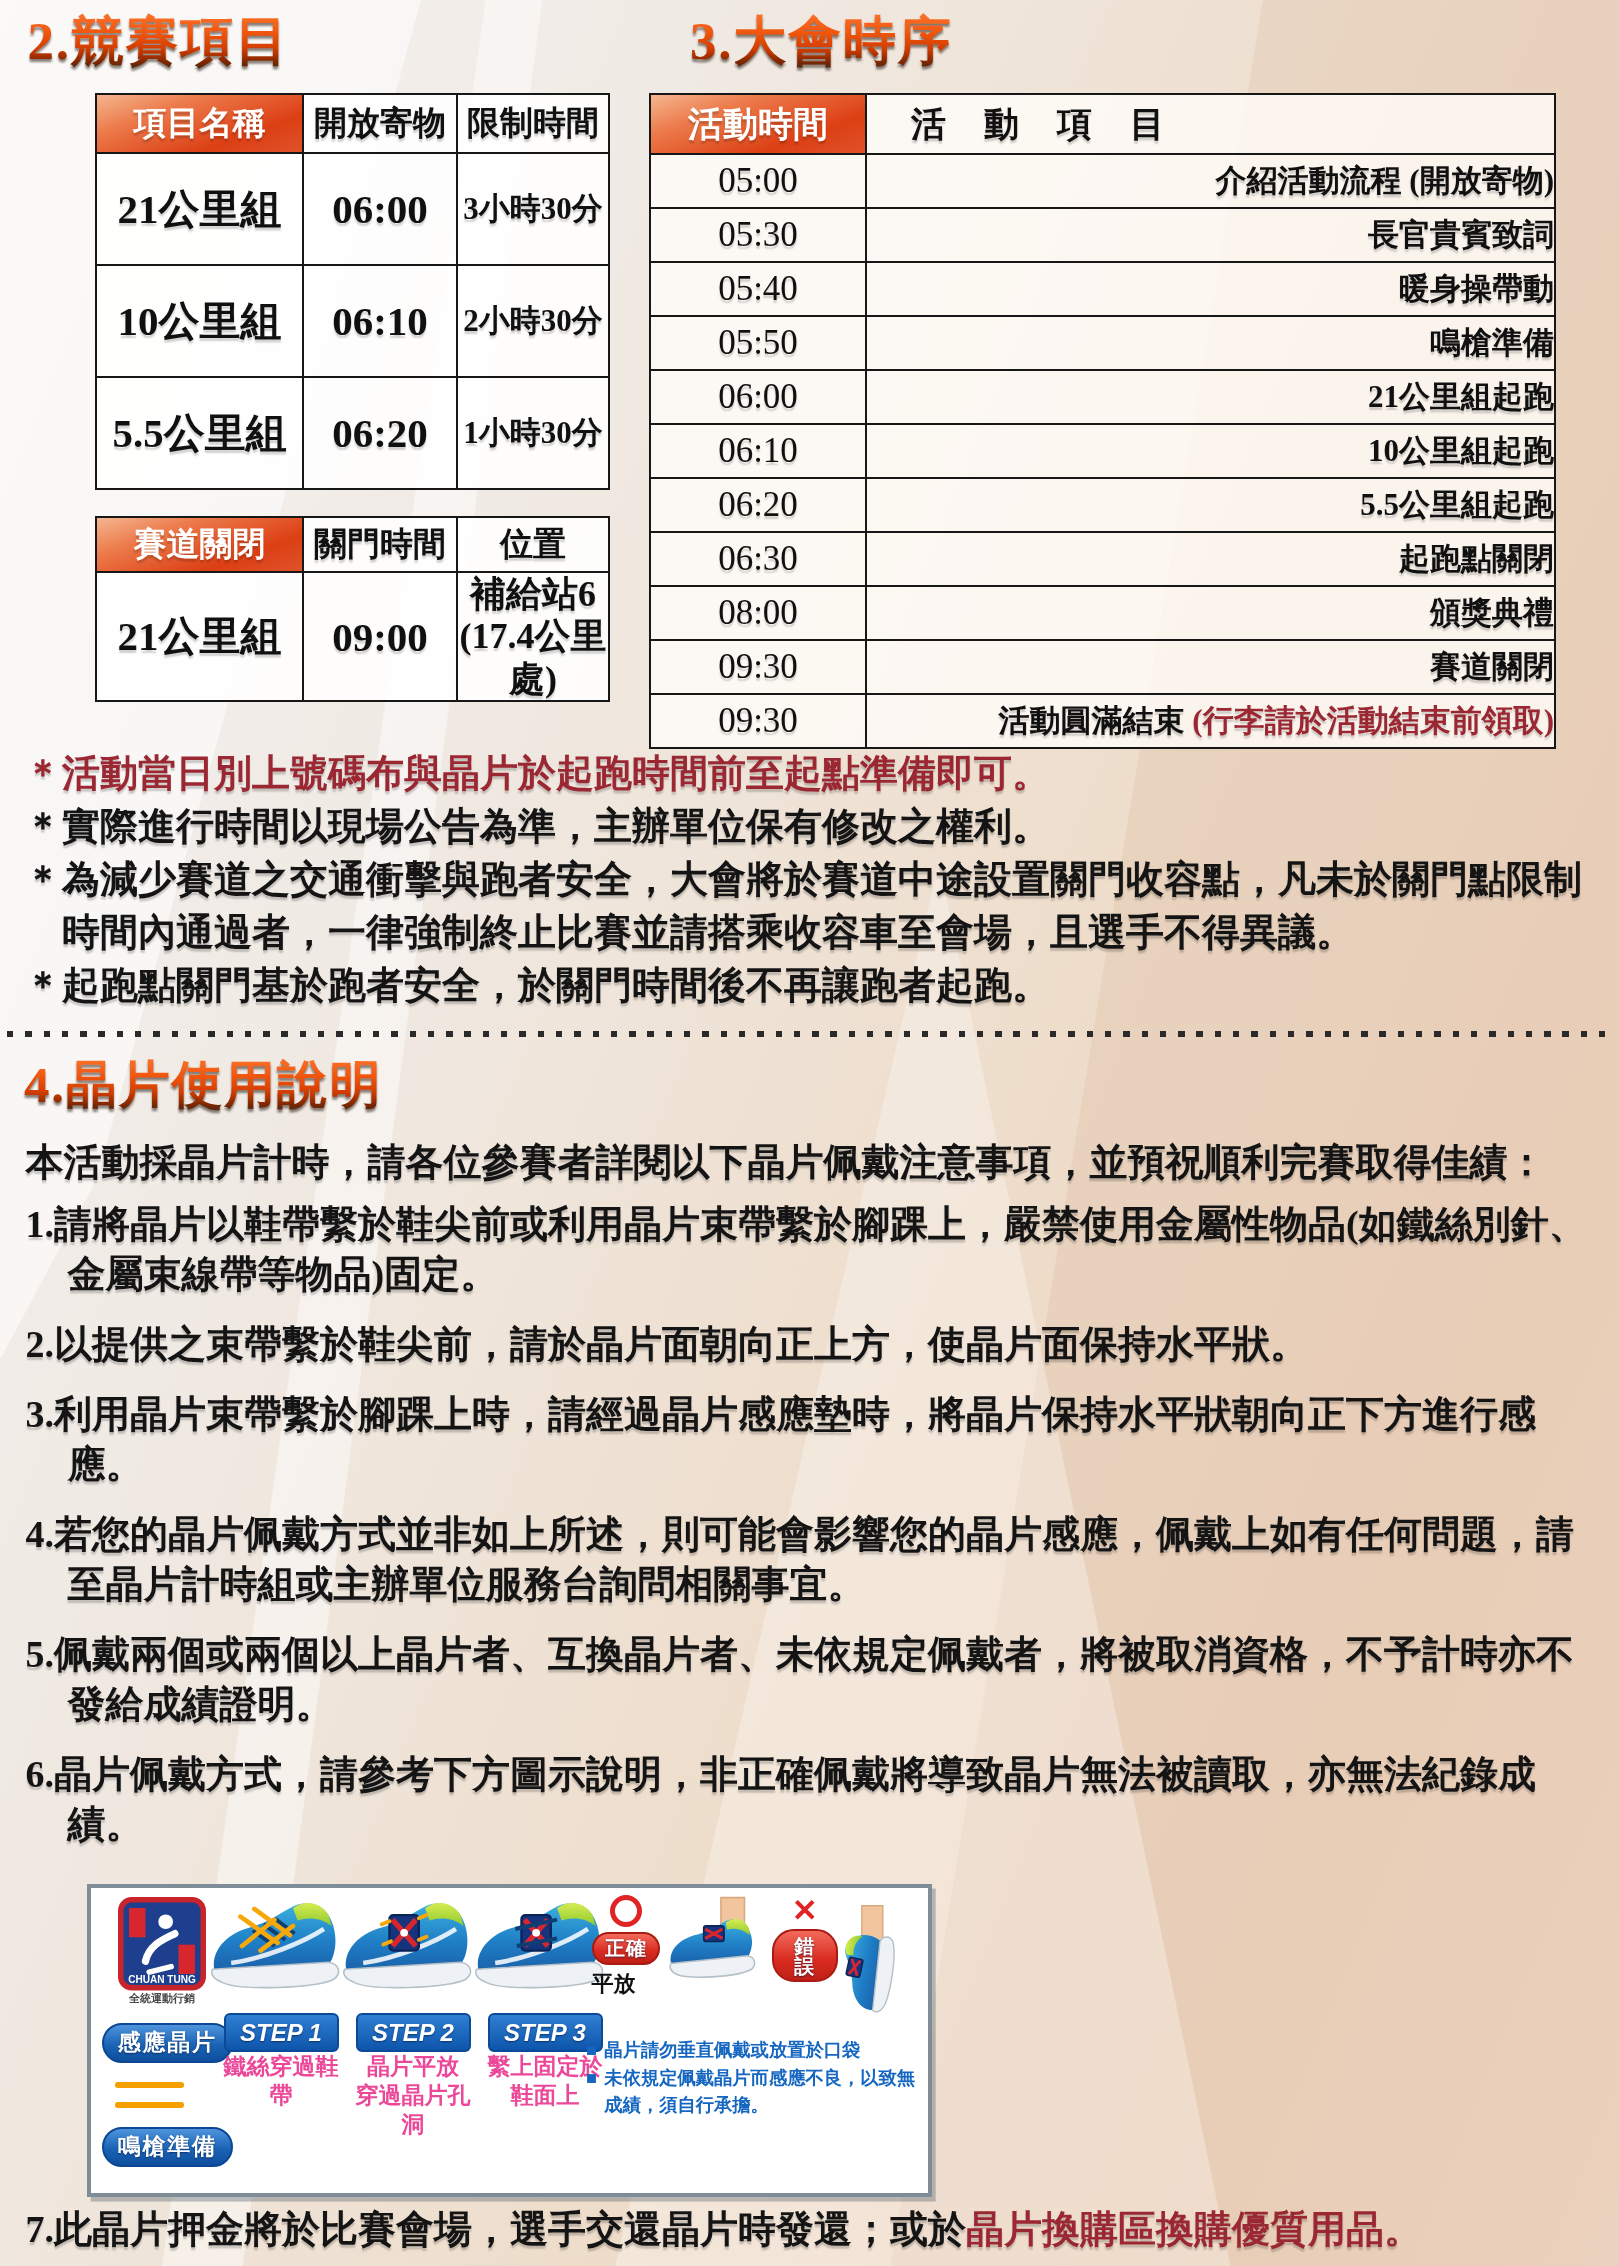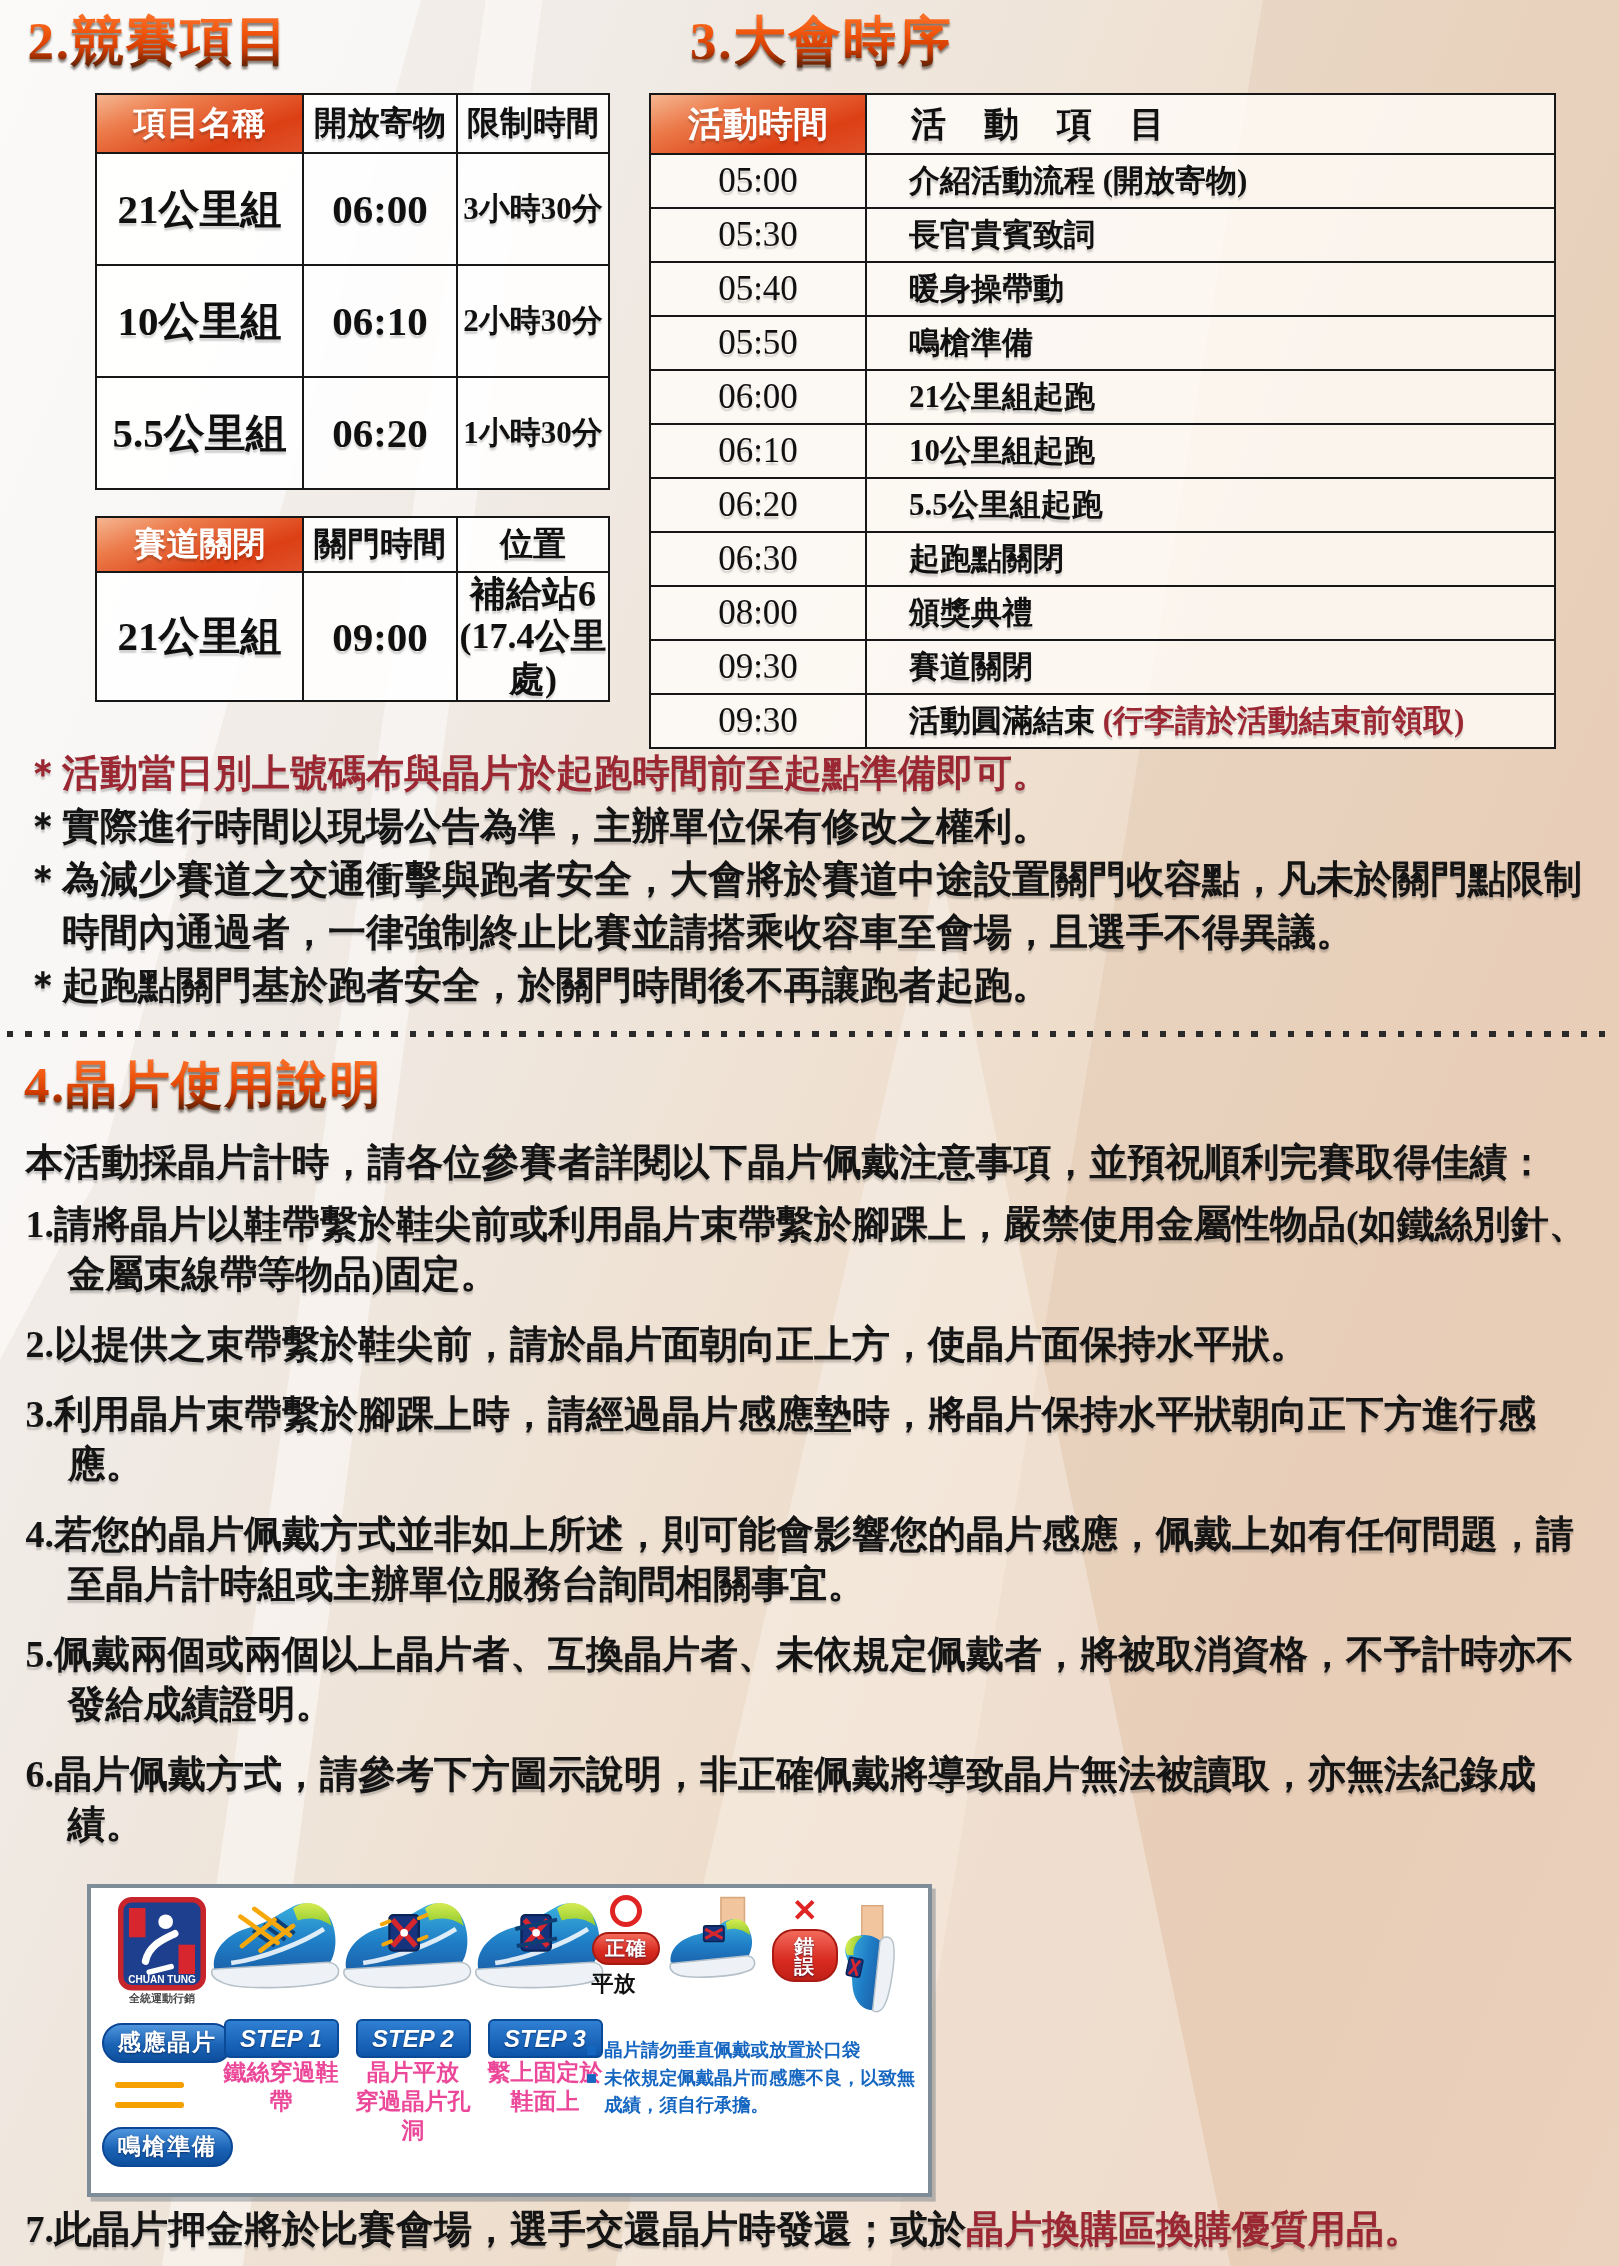--- a/index.html
+++ b/index.html
@@ -42,21 +42,21 @@
   #t2 th{height:53px;font-size:33px;font-weight:700;}
   #t2 td{height:111px;font-weight:700;}
   #t2 td.name,#t2 td.time{font-size:41px;}
   #t2 td.loc{font-size:36px;line-height:1.18;}
 
   #t3{left:649px;top:93px;width:905px;}
   #t3 th{height:58px;font-size:35px;font-weight:700;}
   #t3 th.th-items{text-align:left;padding-left:44px;letter-spacing:14.6px;}
   #t3 td{height:52px;}
   #t3 td.time{font-size:35px;}
-  #t3 td.event{text-align:left;padding-left:42px;font-size:31px;font-weight:700;}
+  #t3 td.event{text-align:right;padding-left:42px;font-size:31px;font-weight:700;}
   .maroon{color:#9b2733 !important;}
 
   .notes{position:absolute;left:24px;top:747px;width:1573px;}
   .note{font-size:38px;font-weight:700;line-height:53px;color:#141414;
     padding-left:38px;text-indent:-38px;text-shadow:0 2.7px 1.8px rgba(0,0,0,.20);}
   .note.red{color:#9b2733;}
 
   .divider{position:absolute;left:7.3px;top:1031px;width:1606px;height:6.4px;
     background:repeating-linear-gradient(90deg,#2a2a2a 0 6.4px,transparent 6.4px 18.3px);}
 
@@ -79,21 +79,21 @@
   .wires{position:absolute;left:24px;top:194px;}
   .wire{width:69px;height:6.4px;background:#f6a000;border-radius:2.7px;margin-bottom:13.7px;}
   .wire-label{position:absolute;left:11px;top:239px;}
 
   .steps{position:absolute;left:124px;top:7.3px;width:395px;display:flex;}
   .step{width:132px;text-align:center;}
   .step svg.shoe{width:144px;height:102px;margin-left:-11px;}
   .badge{display:inline-block;background:linear-gradient(180deg,#2f7fd2,#0d55ab);
     border:2.7px solid #0a4a97;border-radius:6px;color:#fff;
     font:800 italic 24px/1 "Liberation Sans",sans-serif;padding:5.5px 14.6px;
-    text-shadow:0 0.9px 1.8px rgba(0,20,60,.6);margin-top:18px;}
+    text-shadow:0 0.9px 1.8px rgba(0,20,60,.6);margin-top:12px;}
   .caption{color:#ec4899;font:700 23px/1.25 "Liberation Sans",sans-serif;margin-top:0;}
 
   .cw{position:absolute;left:495px;top:7.3px;width:340px;}
   .cw-row{display:flex;align-items:flex-start;}
   .okcol{width:80px;text-align:center;}
   .ring{width:22px;height:22px;border:5.5px solid #e02424;border-radius:50%;margin:0 auto 4.6px;}
   .oksub{font:700 22px/1.2 "Liberation Sans",sans-serif;color:#111;text-align:left;margin:5.5px 0 0 5.5px;}
   .okshoe svg{width:102px;height:101px;}
   .badcol{width:66px;text-align:center;margin-left:3.7px;}
   .xmark{font:900 31px/1 "Liberation Sans",sans-serif;color:#e02424;margin-bottom:2.7px;}

